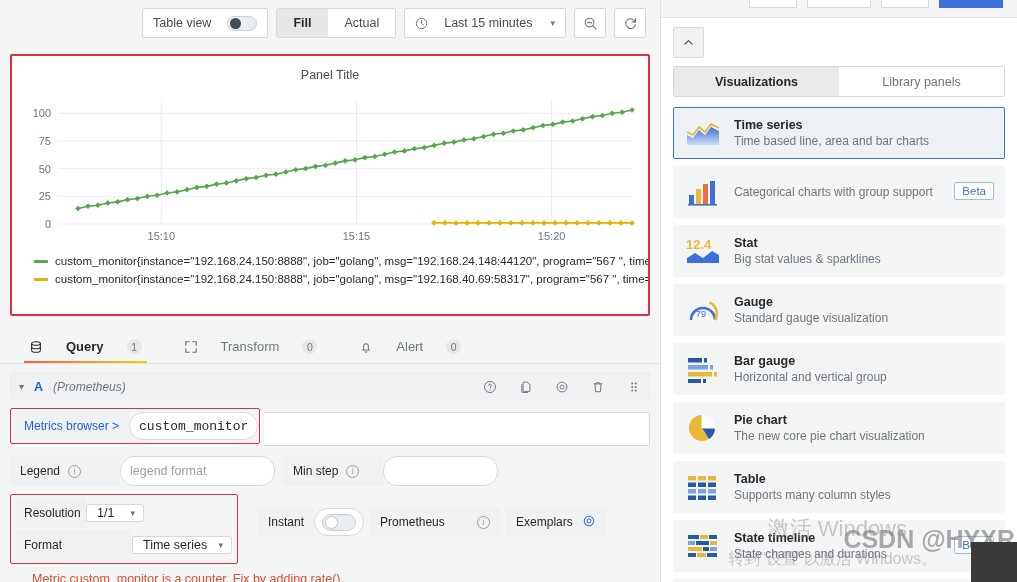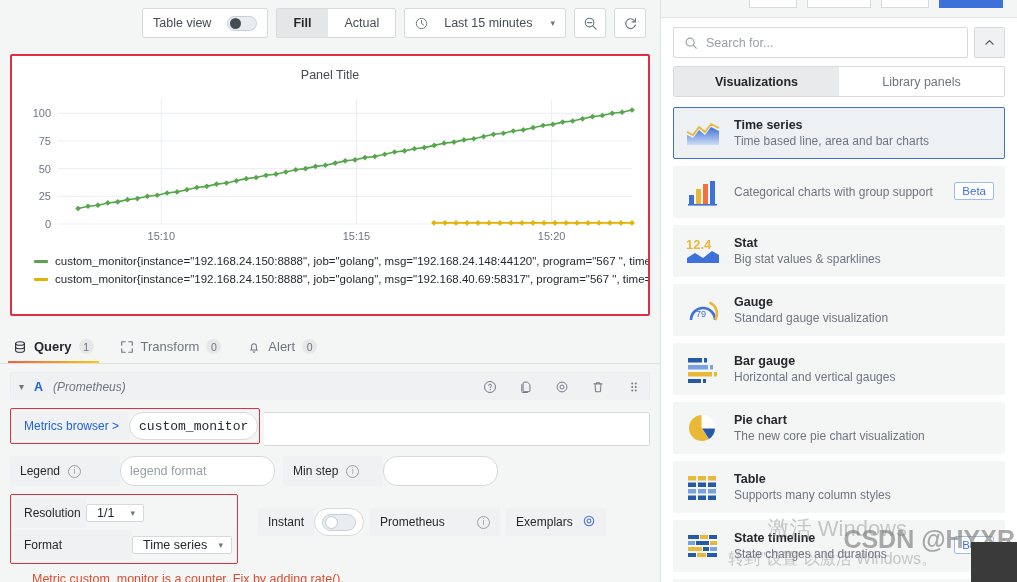--- a/index.html
+++ b/index.html
@@ -68,22 +68,22 @@
     font-family: "Liberation Sans", sans-serif;
   }
 
   
   #tabs {
     position: absolute; left: 0; top: 330px; width: 660px; height: 34px;
     display: flex; align-items: flex-end; gap: 0; background: #f4f5f5;
     border-bottom: 1px solid #dfe1e3;
   }
   .tab {
-    display: flex; align-items: center; gap: 7px; height: 33px;
-    padding: 0 13px 0 13px; color: #6e7681; font-size: 13px; position: relative;
+    display: flex; align-items: center; gap: 23px; height: 33px;
+    padding: 0 13px 0 13px; color: #6e7681; font-size: 13px; position: relative; margin-left: 16px;
   }
   .tab.active { color: #24292e; font-weight: 600; }
   .tab.active::after {
     content: ""; position: absolute; left: 8px; right: 8px; bottom: 0; height: 2px;
     background: linear-gradient(90deg,#f55f3e,#f2cc0c);
   }
   .tab .count {
     display: inline-flex; align-items: center; justify-content: center;
     min-width: 15px; height: 15px; padding: 0 3px; border-radius: 8px;
     background: #e6e7e8; color: #6e7681; font-size: 10.5px; font-weight: 400;
@@ -485,27 +485,20 @@
 
   <div id="right">
     <div id="right-top">
       <div class="ghost-btn"></div>
       <div class="ghost-btn w2"></div>
       <div class="ghost-btn"></div>
       <div class="ghost-btn w2 blue"></div>
     </div>
 
     <div id="search-row">
-      <div id="search-box">
-        <svg width="14" height="14" viewBox="0 0 16 16">
-          <circle cx="7" cy="7" r="4.6" fill="none" stroke="#9aa0a6" stroke-width="1.3"></circle>
-          <path d="M10.5 10.5L14 14" stroke="#9aa0a6" stroke-width="1.3" stroke-linecap="round"></path>
-        </svg>
-        <span class="ph2">Search for...</span>
-      </div>
       <div id="collapse-btn">
         <svg width="13" height="13" viewBox="0 0 16 16">
           <path d="M3.6 10L8 5.6 12.4 10" fill="none" stroke="#464c54" stroke-width="1.4" stroke-linecap="round" stroke-linejoin="round"></path>
         </svg>
       </div>
     </div>
 
     <div id="rtabs">
       <div class="active">Visualizations</div>
       <div>Library panels</div>
@@ -583,21 +576,21 @@
             <rect x="2" y="10" width="20" height="4.5" fill="#7ba2e0"></rect>
               <rect x="24" y="10" width="3" height="4.5" fill="#7ba2e0"></rect>
             <rect x="2" y="17" width="24" height="4.5" fill="#eab839"></rect>
               <rect x="28" y="17" width="3" height="4.5" fill="#eab839"></rect>
             <rect x="2" y="24" width="13" height="4" fill="#245aa8"></rect>
               <rect x="17" y="24" width="3" height="4" fill="#245aa8"></rect>
           </svg>
         </span>
         <span class="viz-text">
           <span class="viz-name">Bar gauge</span>
-          <span class="viz-desc">Horizontal and vertical gauges</span>
+          <span class="viz-desc">Horizontal and vertical group</span>
         </span>
       </div>
 
       <div class="viz">
         <span class="viz-icon">
           <svg width="34" height="30" viewBox="0 0 34 30">
             <path d="M16 15 L16 2 A13 13 0 1 0 29 15 Z" fill="#eab839"></path>
             <path d="M16 15 L29 15 A13 13 0 0 1 23 26 Z" fill="#fff"></path>
             <path d="M16 15 L23 26 A13 13 0 0 0 29 15 Z" fill="#245aa8"></path>
             <path d="M16 15 L16 2 A13 13 0 0 1 29 15 Z" fill="#fff"></path>

